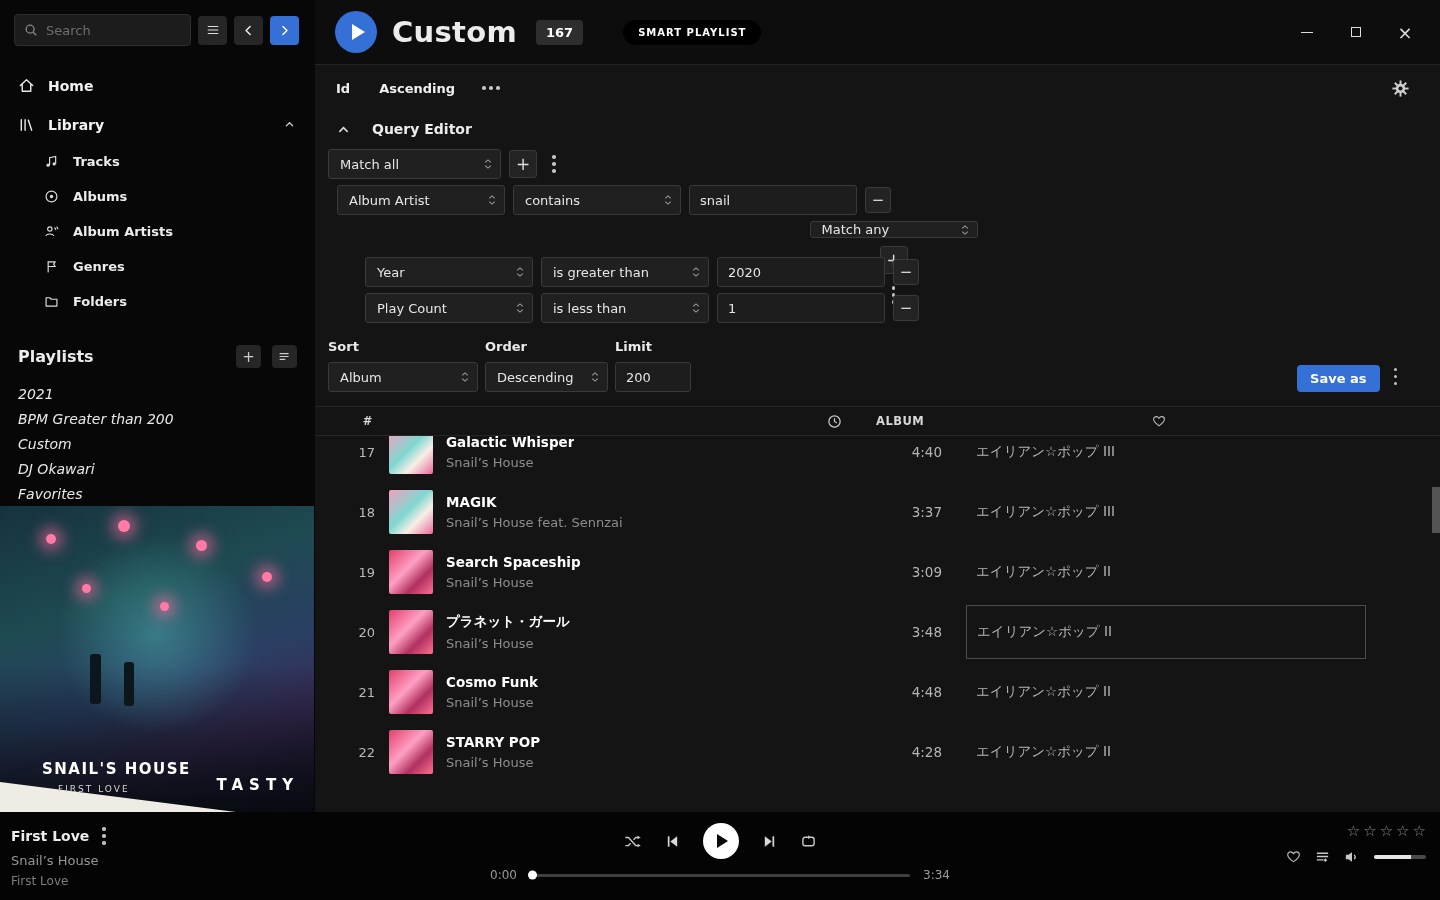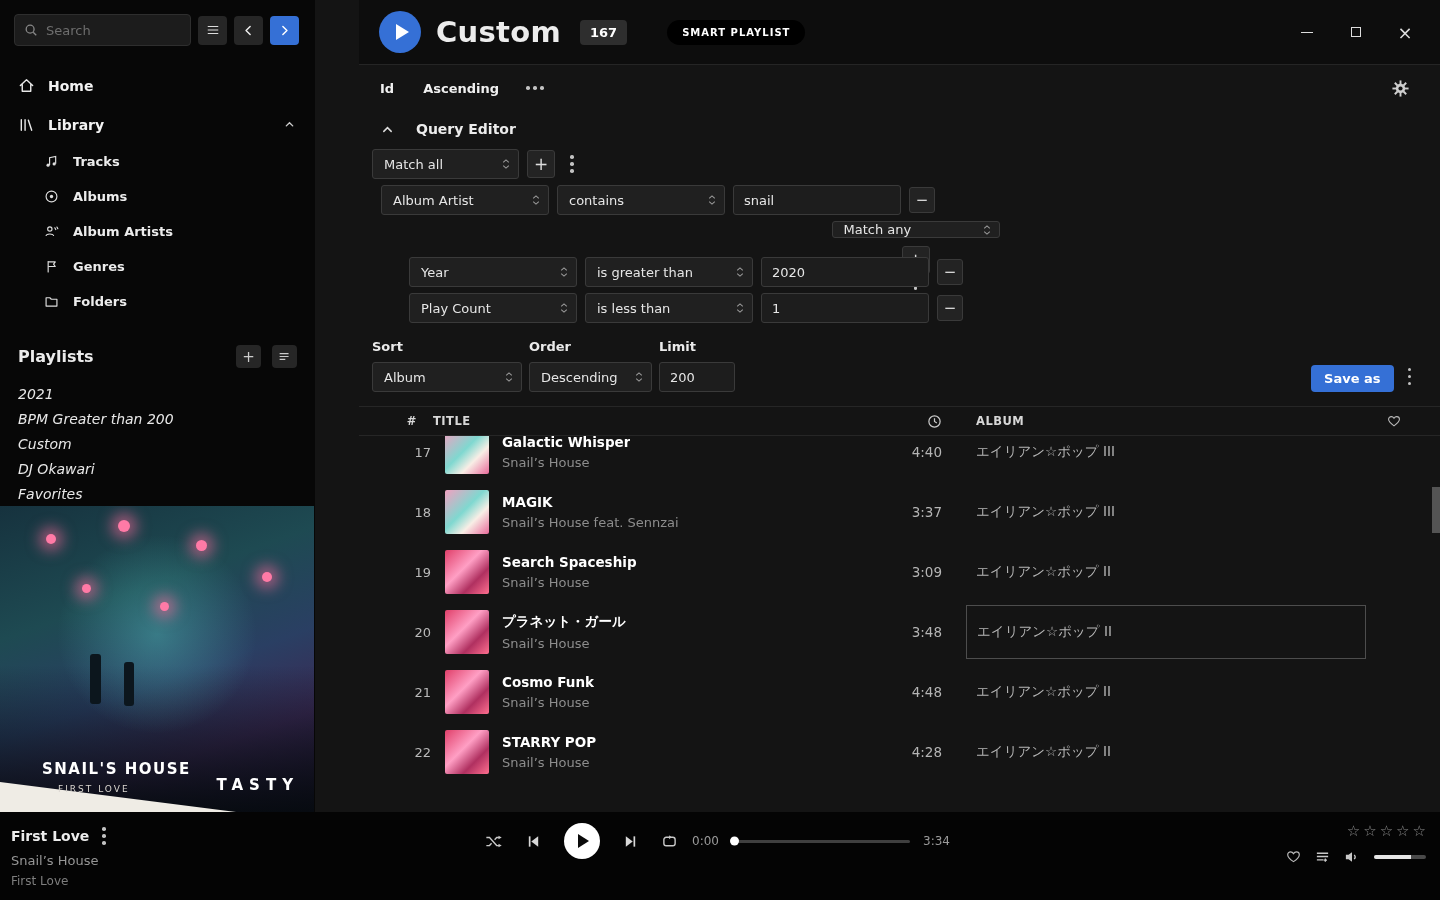--- a/index.html
+++ b/index.html
@@ -10,21 +10,21 @@
     --ctl-bg:#202020;
     --ctl-border:#3a3a3a;
     --txt:#ececec;
     --txt-dim:#8d8d8d;
   }
   *{box-sizing:border-box;margin:0;padding:0;}
   html,body{width:1440px;height:900px;overflow:hidden;}
   body{background:var(--bg-main);color:var(--txt);font-family:"DejaVu Sans","Liberation Sans",sans-serif;}
   svg{display:block;}
 
-  .app{display:flex;height:812px;gap:44px;}
+  .app{display:flex;height:812px;}
 
   
   .sidebar{width:315px;min-width:315px;background:var(--bg-side);display:flex;flex-direction:column;}
   .sb-top{display:flex;align-items:center;gap:7px;padding:14px 16px 12px 14px;}
   .search-box{flex:1;height:32px;background:#1c1c1c;border:1px solid #2e2e2e;border-radius:4px;display:flex;align-items:center;gap:8px;padding:0 9px;min-width:0;}
   .search-box input{background:transparent;border:0;outline:0;color:#ddd;font-family:inherit;font-size:13px;width:100%;}
   .search-box input::placeholder{color:#6e6e6e;}
   .sq-btn{width:29px;height:29px;border-radius:4px;background:#262626;display:flex;align-items:center;justify-content:center;flex:none;cursor:pointer;}
   .sq-btn.accent{background:var(--accent);}
   .nav{padding:8px 0 0 0;}
@@ -76,41 +76,41 @@
   .collapse-btn{width:22px;height:22px;display:flex;align-items:center;justify-content:center;cursor:pointer;}
   .qe-title{font-size:14px;font-weight:bold;}
 
   .q-rows{padding-left:13px;display:flex;flex-direction:column;gap:6px;}
   .q-row{display:flex;align-items:center;gap:8px;height:30px;}
   .ind1{margin-left:9px;}
   .ind2{margin-left:19px;flex-direction:column;}
   .ind3{margin-left:25px;padding-left:12px;}
   .select{height:30px;background:var(--ctl-bg);border:1px solid var(--ctl-border);border-radius:3px;display:flex;align-items:center;padding:0 8px 0 11px;font-size:13px;color:#e6e6e6;cursor:pointer;}
   .select .lbl{flex:1;white-space:nowrap;overflow:hidden;}
-  .w173{width:147px;} .w168{width:168px;} .w150{width:150px;} .w123{width:123px;}
+  .w173{width:173px;} .w168{width:168px;} .w150{width:150px;} .w123{width:123px;}
   .q-input{height:30px;background:#1d1d1d;border:1px solid var(--ctl-border);border-radius:3px;color:#e6e6e6;font-size:13px;padding:0 10px;width:168px;font-family:inherit;outline:none;}
   .op-btn{width:28px;height:28px;background:#232323;border:1px solid var(--ctl-border);border-radius:3px;color:#ddd;font-size:17px;line-height:1;display:flex;align-items:center;justify-content:center;cursor:pointer;flex:none;}
   .minus-btn{width:26px;height:26px;font-size:15px;}
 
-  .sort-row{display:flex;align-items:flex-end;gap:7px;padding:16px 22px 0 13px;}
+  .sort-row{display:flex;align-items:flex-end;gap:7px;padding:16px 36px 0 13px;}
   .sg{display:flex;flex-direction:column;gap:8px;}
   .sg-label{font-size:13px;font-weight:bold;color:#eaeaea;}
   .q-input.w76{width:76px;}
   .save-btn{margin-left:auto;background:var(--accent);color:#fff;font-size:13px;font-weight:bold;border:0;border-radius:4px;height:27px;padding:0 13px;display:flex;align-items:center;cursor:pointer;font-family:inherit;}
 
   
   .table{margin-top:14px;flex:1;display:flex;flex-direction:column;min-height:0;position:relative;}
   .t-head,.t-row{display:grid;grid-template-columns:50px 1fr 90px 414px 36px;gap:10px;align-items:center;padding:0 28px 0 14px;}
   .t-head{height:30px;min-height:30px;border-top:1px solid #262626;border-bottom:1px solid #262626;color:#d8d8d8;font-size:11.5px;font-weight:bold;letter-spacing:.5px;}
   .h-num{text-align:right;padding-right:6px;cursor:pointer;}
   .h-dur{display:flex;justify-content:flex-end;cursor:pointer;}
   .h-album{padding-left:24px;cursor:pointer;}
   .h-fav{display:flex;justify-content:center;cursor:pointer;}
   .t-body{flex:1;overflow:hidden;}
-  .t-rows{margin-top:-14px;padding-left:12px;}
+  .t-rows{margin-top:-14px;}
   .t-row{height:60px;cursor:pointer;}
   .cell-num{text-align:right;color:#b9b9b9;font-size:13px;padding-right:4px;}
   .cell-title{display:flex;align-items:center;gap:13px;min-width:0;}
   .thumb{width:44px;height:44px;border-radius:2px;flex:none;}
   .thumb.art-a{background:linear-gradient(135deg,#f2a0c0 0%,#7fd8d0 45%,#f8eee6 68%,#e86a9a 100%);}
   .thumb.art-b{background:linear-gradient(135deg,#e0406a 0%,#ff9fc4 42%,#b03060 70%,#ff7090 100%);}
   .tt{display:flex;flex-direction:column;gap:5px;min-width:0;}
   .t-name{font-size:13.5px;font-weight:bold;color:#fff;white-space:nowrap;overflow:hidden;}
   .t-artist{font-size:13px;color:var(--txt-dim);white-space:nowrap;overflow:hidden;}
   .cell-dur{text-align:right;color:#b5b5b5;font-size:13.5px;}
@@ -118,21 +118,21 @@
   .cell-album.focused{border:1px solid #4d4d4d;height:54px;display:flex;align-items:center;margin-left:14px;padding-left:10px;}
   .scroll-thumb{position:absolute;right:0;top:487px;width:8px;height:46px;background:#545454;}
 
   
   .player{height:88px;min-height:88px;background:#040404;position:relative;}
   .p-left{position:absolute;left:11px;top:13px;}
   .p-title-row{display:flex;align-items:center;gap:9px;}
   .p-title{font-size:14px;font-weight:bold;}
   .p-artist{font-size:13px;color:#969696;margin-top:6px;}
   .p-album{font-size:12px;color:#7e7e7e;margin-top:6px;}
-  .p-center{position:absolute;left:50%;transform:translateX(-50%);top:11px;display:flex;flex-direction:row;align-items:center;gap:9px;width:470px;}
+  .p-center{position:absolute;left:50%;transform:translateX(-50%);top:11px;display:flex;flex-direction:column;align-items:center;gap:9px;width:470px;}
   .p-controls{display:flex;align-items:center;gap:23px;}
   .ctl{cursor:pointer;display:flex;align-items:center;}
   .play-btn{width:36px;height:36px;border-radius:50%;background:#fff;display:flex;align-items:center;justify-content:center;cursor:pointer;}
   .play-btn .tri-sm{width:0;height:0;border-left:11px solid #0a0a0a;border-top:7px solid transparent;border-bottom:7px solid transparent;margin-left:3px;}
   .p-progress{display:flex;align-items:center;gap:13px;width:100%;}
   .p-time{font-size:12px;color:#9a9a9a;min-width:32px;}
   .p-time.right{text-align:left;}
   .p-bar{flex:1;height:3px;background:#3f3f3f;border-radius:2px;position:relative;cursor:pointer;}
   .p-knob{position:absolute;left:0;top:50%;transform:translate(-2px,-50%);width:9px;height:9px;border-radius:50%;background:#fff;}
   .p-right{position:absolute;right:14px;top:10px;display:flex;flex-direction:column;align-items:flex-end;gap:9px;}
@@ -493,21 +493,20 @@
       <span class="dots-v" style="align-self:flex-end;margin-bottom:3px;">
           <span class="dot"></span>
           <span class="dot"></span>
           <span class="dot"></span>
         </span>
     </div>
 
     <div class="table">
       <div class="t-head">
         <span class="h-num">#</span>
-        <span>TITLE</span>
         <span class="h-dur">
           <span>
             <svg viewBox="0 0 16 16" width="15" height="15">
                 <circle cx="8" cy="8" r="6" fill="none" stroke="#ccc" stroke-width="1.3"></circle>
                 <path d="M8 4.5 V8 L10.5 9.5" stroke="#ccc" stroke-width="1.3" fill="none"></path>
               </svg>
           </span>
         </span>
         <span class="h-album">ALBUM</span>
         <span class="h-fav">

